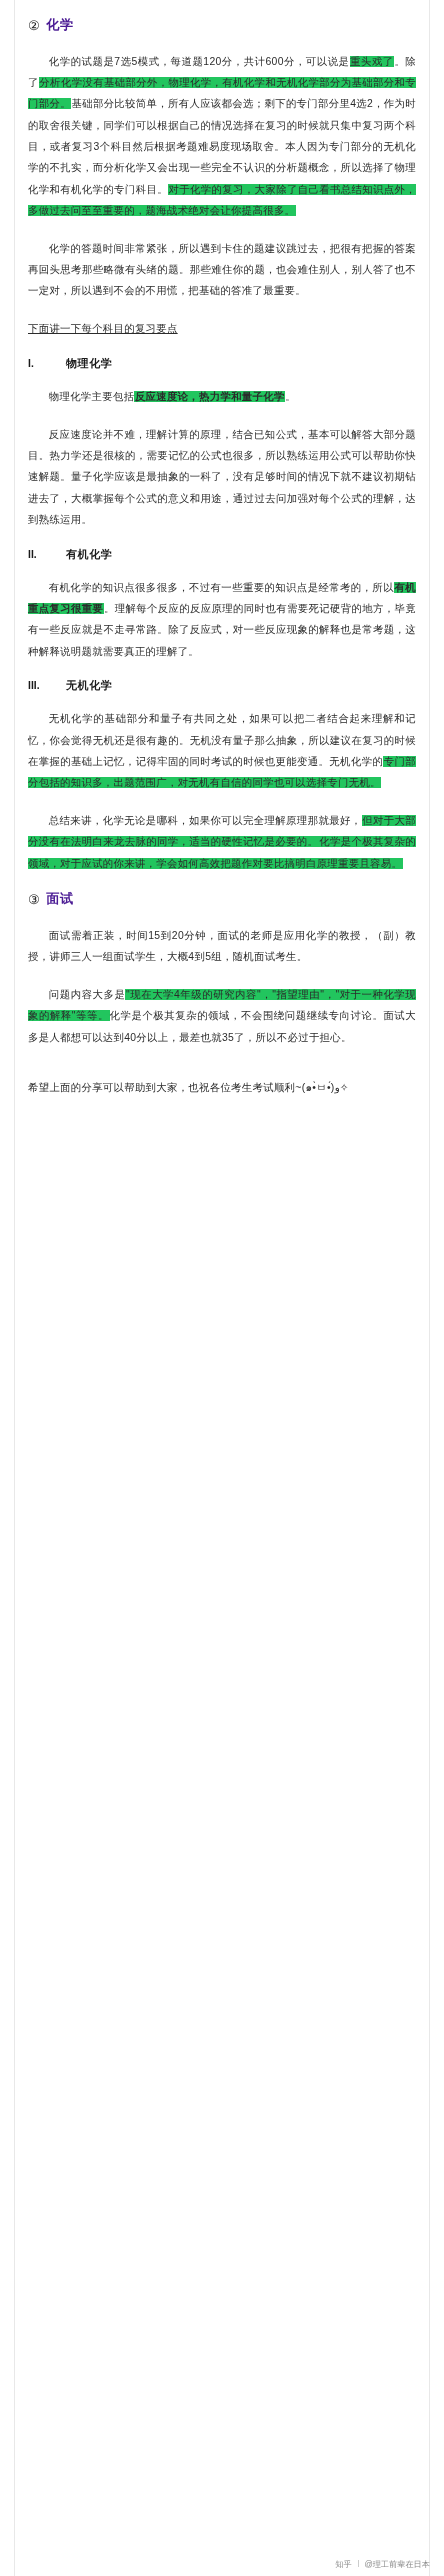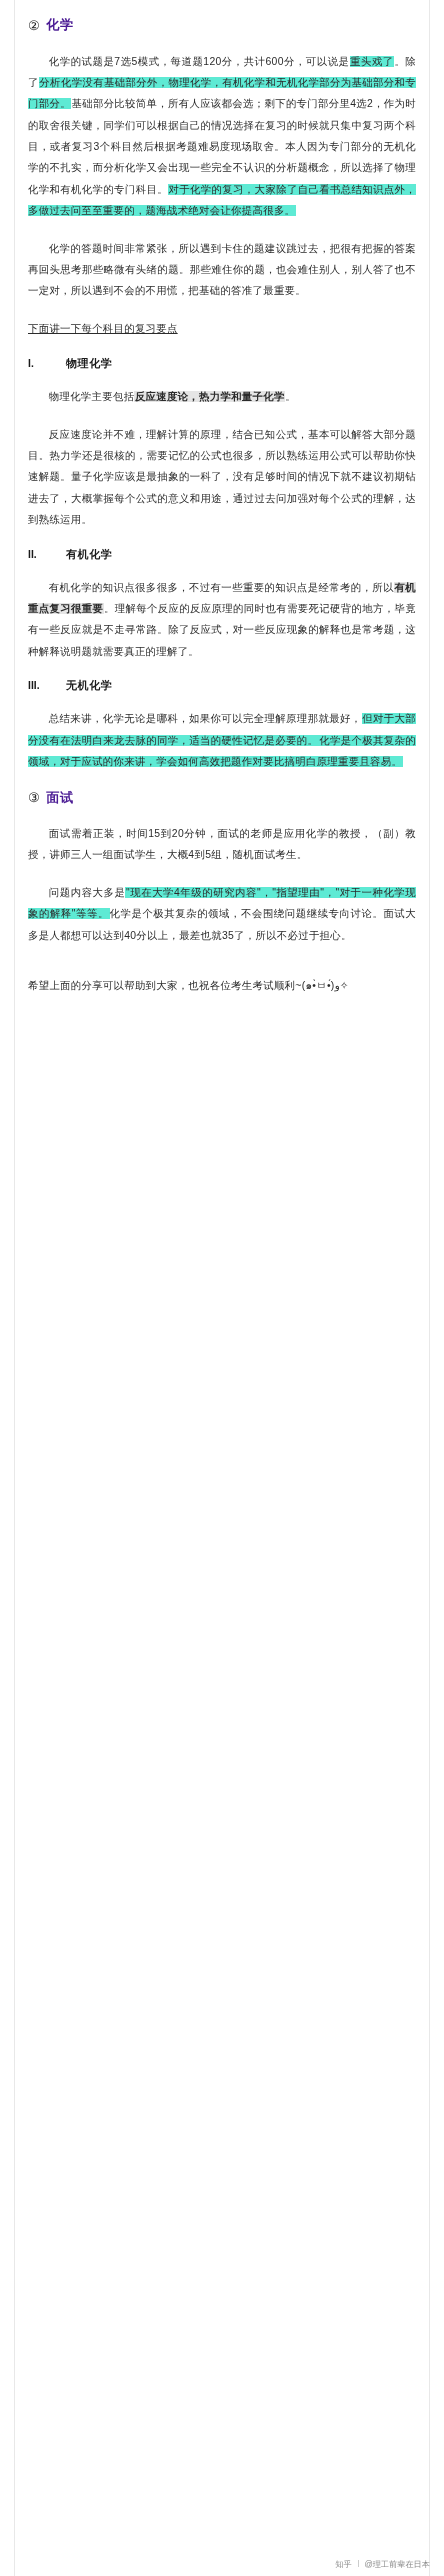--- a/index.html
+++ b/index.html
@@ -47,25 +47,25 @@
     margin: 0 0 16.4px 0;
     text-align: justify;
     text-indent: 2em;
     letter-spacing: 0.3px;
   }
   p.para.noindent {
     text-indent: 0;
     text-decoration: underline;
   }
   .hl {
-    background: #5eead4;
+    background: #22c55e;
     padding: 0 0.6px;
   }
   .hl-b {
-    background: #e5e5e5;
+    background: #22c55e;
     padding: 0 0.6px;
     font-weight: bold;
   }
   .subhead {
     display: flex;
     align-items: baseline;
     gap: 19px;
     margin: 0 0 15px 0;
   }
   .subhead .rn {
@@ -150,20 +150,21 @@
     <div class="subhead">
       <span class="rn">II.</span>
       <span class="sh-text">有机化学</span>
     </div>
     <p class="para">有机化学的知识点很多很多，不过有一些重要的知识点是经常考的，所以<span class="hl-b">有机重点复习很重要</span>。理解每个反应的反应原理的同时也有需要死记硬背的地方，毕竟有一些反应就是不走寻常路。除了反应式，对一些反应现象的解释也是常考题，这种解释说明题就需要真正的理解了。</p>
 
     <div class="subhead">
       <span class="rn">III.</span>
       <span class="sh-text">无机化学</span>
     </div>
+    <p class="para">无机化学的基础部分和量子有共同之处，如果可以把二者结合起来理解和记忆，你会觉得无机还是很有趣的。无机没有量子那么抽象，所以建议在复习的时候在掌握的基础上记忆，记得牢固的同时考试的时候也更能变通。无机化学的<span class="hl">专门部分包括的知识多，出题范围广，对无机有自信的同学也可以选择专门无机。</span></p>
     <p class="para">总结来讲，化学无论是哪科，如果你可以完全理解原理那就最好，<span class="hl">但对于大部分没有在法明白来龙去脉的同学，适当的硬性记忆是必要的。</span><span class="hl">化学是个极其复杂的领域，对于应试的你来讲，学会如何高效把题作对要比搞明白原理重要且容易。</span></p>
 
     <div class="sec-title">
       <span class="circ-num">③</span>
       <span class="sec-title-text">面试</span>
     </div>
     <p class="para">面试需着正装，时间15到20分钟，面试的老师是应用化学的教授，（副）教授，讲师三人一组面试学生，大概4到5组，随机面试考生。</p>
     <p class="para">问题内容大多是<span class="hl">"现在大学4年级的研究内容"，"指望理由"，"对于一种化学现象的解释"等等。</span>化学是个极其复杂的领域，不会围绕问题继续专向讨论。面试大多是人都想可以达到40分以上，最差也就35了，所以不必过于担心。</p>
 
     <p class="closing">希望上面的分享可以帮助到大家，也祝各位考生考试顺利~(๑•̀ㅂ•́)و✧</p>

